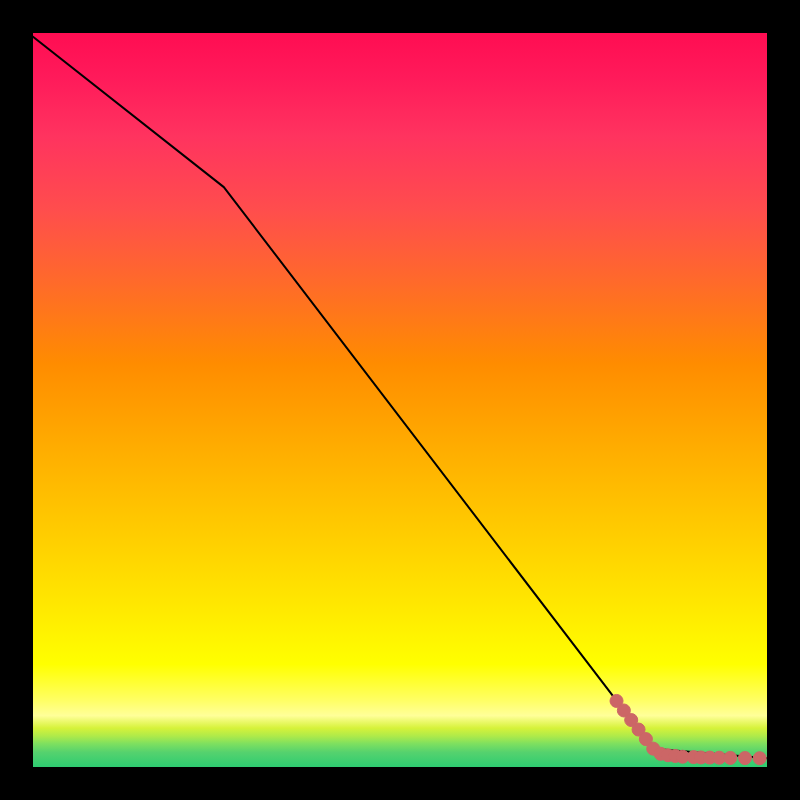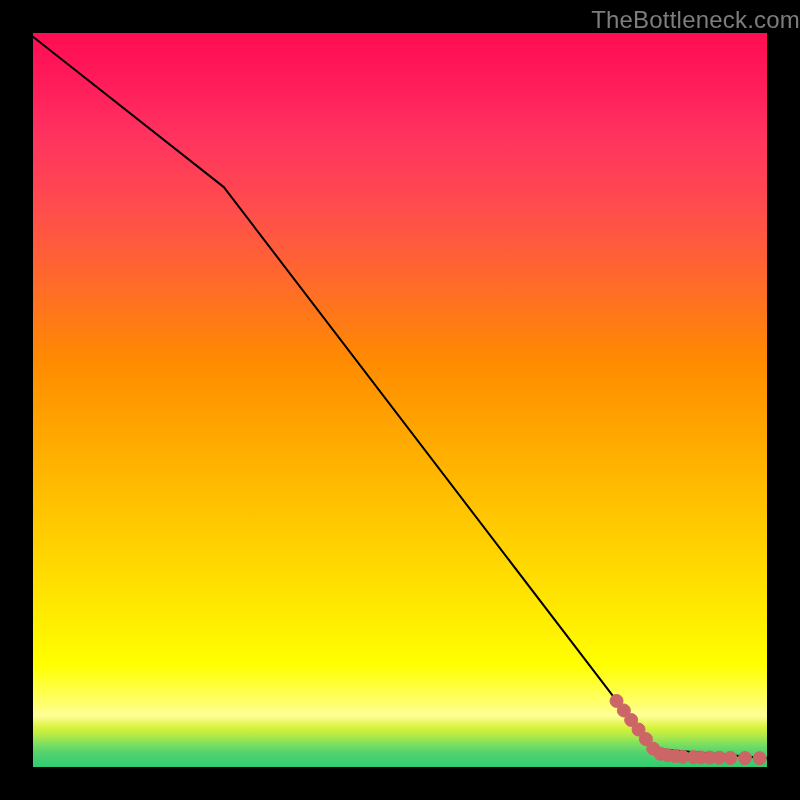--- a/index.html
+++ b/index.html
@@ -87,14 +87,13 @@
         <circle cx="660.60" cy="724.09" r="6.5" fill="#cc6666" stroke="#cc6666"></circle>
         <circle cx="667.94" cy="724.46" r="6.5" fill="#cc6666" stroke="#cc6666"></circle>
         <circle cx="676.75" cy="724.60" r="6.5" fill="#cc6666" stroke="#cc6666"></circle>
         <circle cx="686.29" cy="724.75" r="6.5" fill="#cc6666" stroke="#cc6666"></circle>
         <circle cx="697.30" cy="724.90" r="6.5" fill="#cc6666" stroke="#cc6666"></circle>
         <circle cx="711.98" cy="725.05" r="6.5" fill="#cc6666" stroke="#cc6666"></circle>
         <circle cx="726.66" cy="725.19" r="6.5" fill="#cc6666" stroke="#cc6666"></circle>
       </g>
   </svg>
 
-  <div class="watermark">TheBottleneck.com</div>
 </div>
 
 </body></html>

